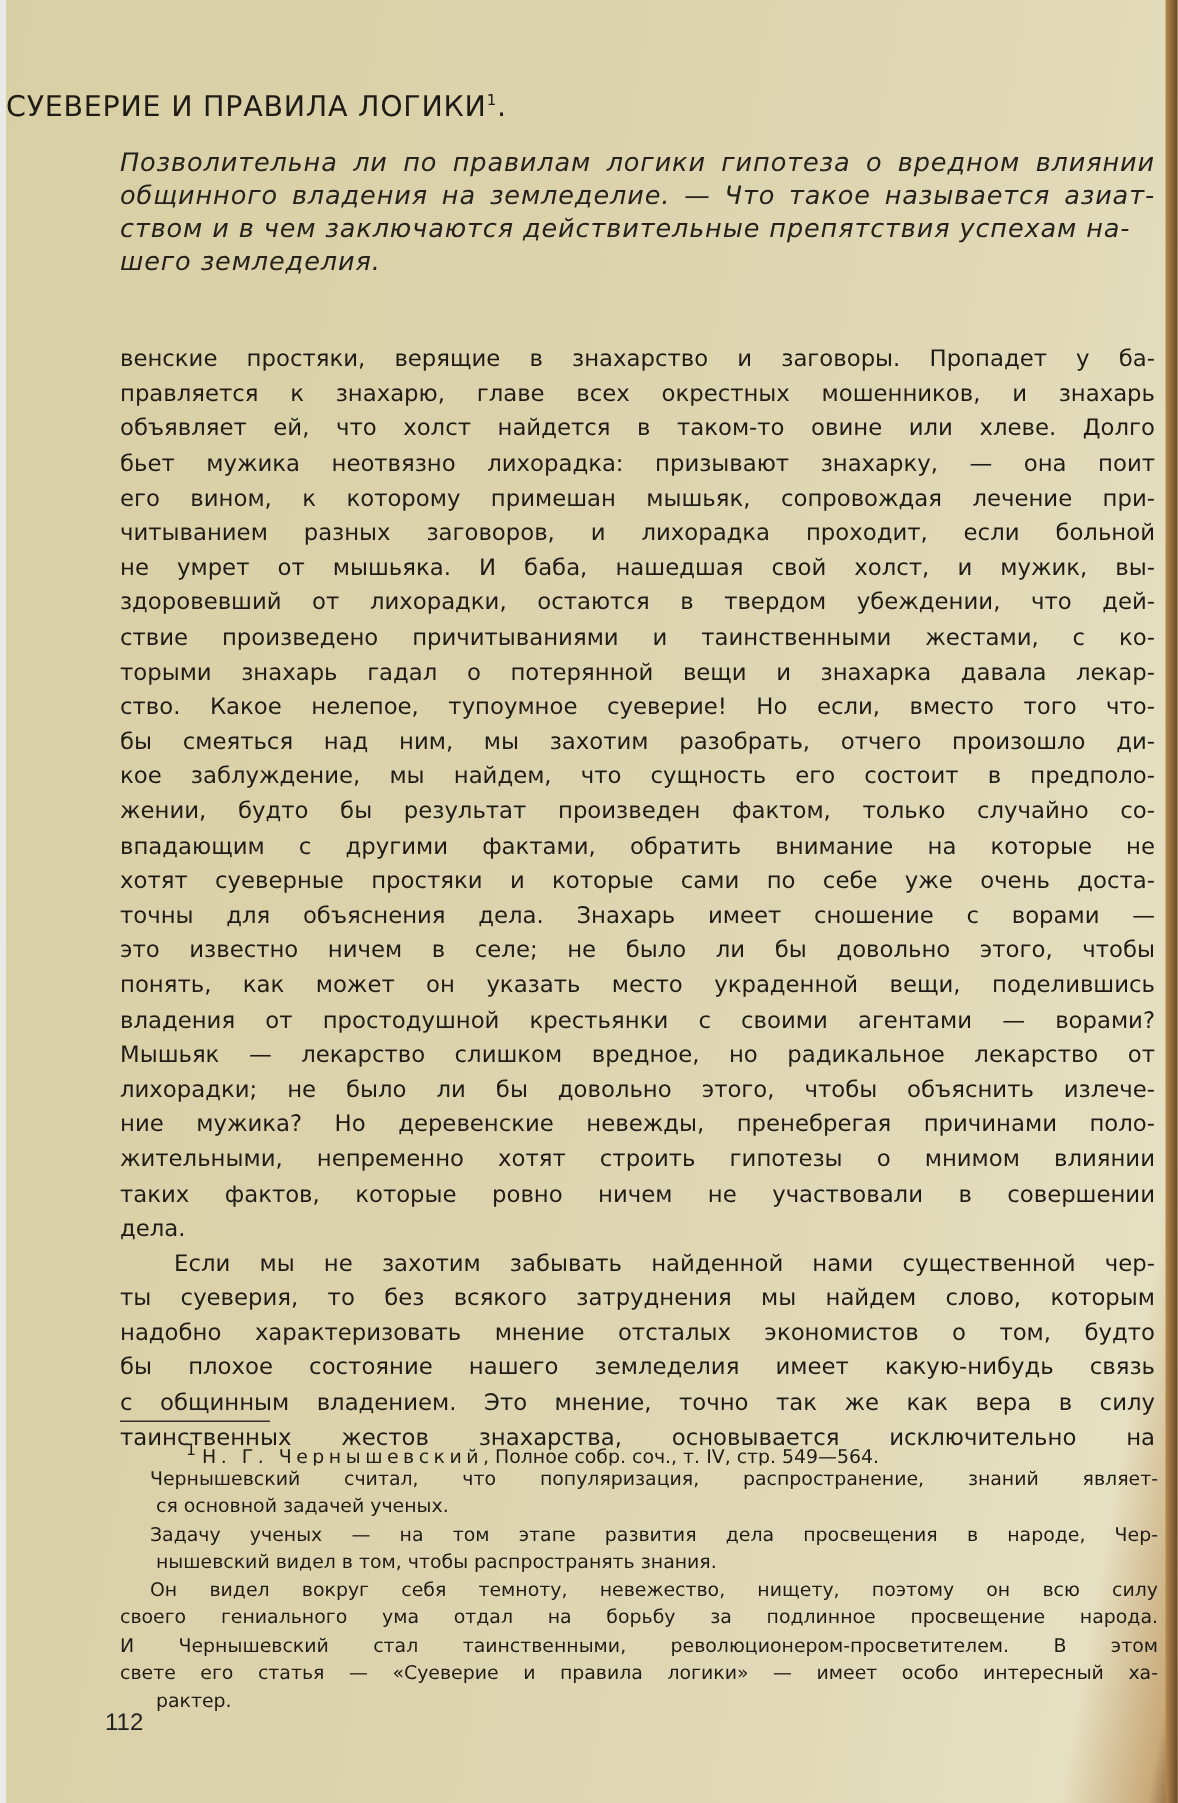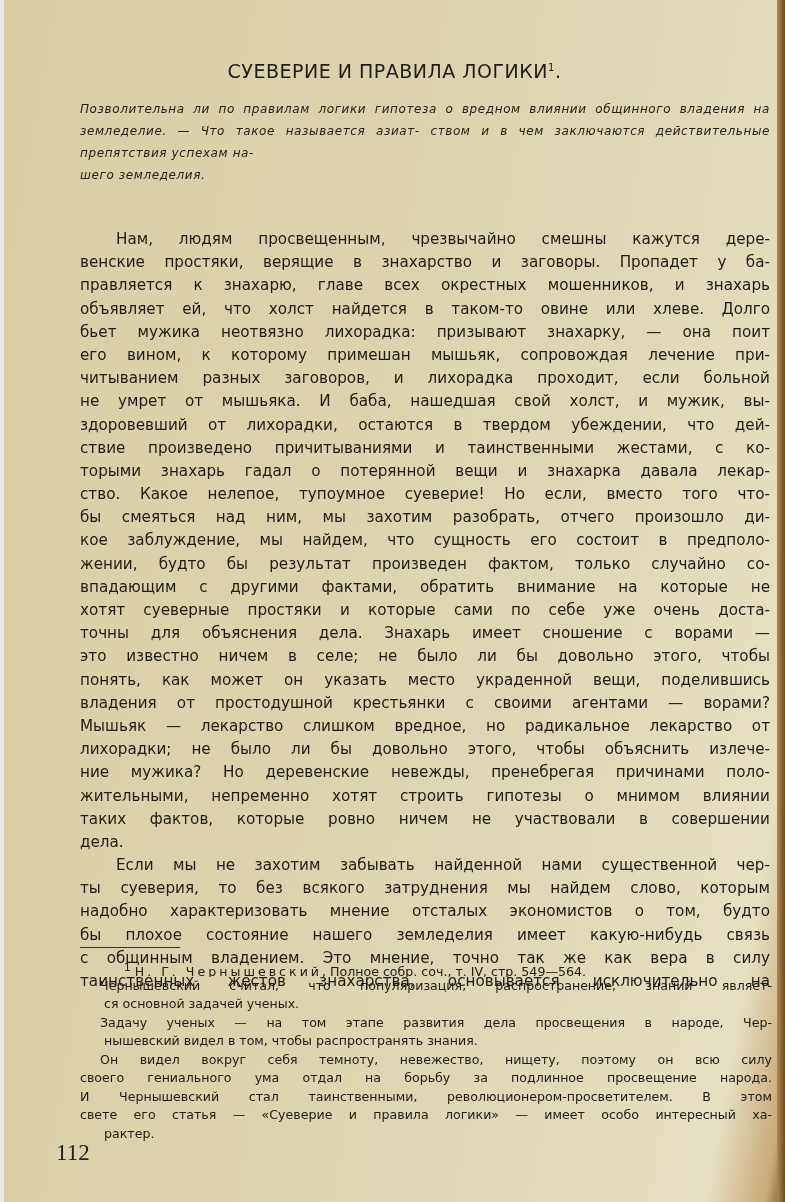--- a/index.html
+++ b/index.html
@@ -11,29 +11,29 @@
     position: relative;
   }
   .page {
     position: absolute; left: 4px; top: 0; width: 781px; height: 1202px;
     background: linear-gradient(100deg, #d9cfa4 0%, #dcd3ad 40%, #e0d8b6 70%, #e6e0c2 92%, #c9a978 98%, #7a5a32 100%);
   }
   .left-edge { position: absolute; left: 0; top: 0; width: 4px; height: 1202px; background: #e9e9e6; }
   .right-edge { position: absolute; right: 0; top: 0; width: 8px; height: 1202px;
     background: linear-gradient(90deg, #b48a50, #6b4a25); }
   .title {
-    position: absolute; left: 0; right: 0; top: 60px; text-align: center;
+    position: absolute; left: 0; right: 0; top: 60px; 
     font-family: "DejaVu Sans", "Liberation Sans", sans-serif;
     font-size: 19px; letter-spacing: 0.5px; color: #1f1c16;
   }
   .title sup { font-size: 10px; }
   .abstract {
     position: absolute; left: 76px; width: 690px; top: 98px;
     font-family: "DejaVu Sans", "Liberation Sans", sans-serif;
-    font-style: italic; font-size: 12px; line-height: 22px;
+    font-style: italic; font-size: 17px; line-height: 22px;
     text-align: justify; letter-spacing: 0.6px; color: #25221b;
   }
   .abstract .last { text-align: left; display: block; }
   .body {
     position: absolute; left: 76px; width: 690px; top: 228px;
     font-family: "DejaVu Sans", "Liberation Sans", sans-serif;
     font-size: 15.2px; line-height: 23.2px; color: #1f1c16;
   }
   .body .line { display: block; text-align: justify; text-align-last: justify; white-space: nowrap; overflow: hidden; height: 23.2px; }
   .body .line.end { text-align-last: left; }
@@ -42,42 +42,41 @@
   .notes {
     position: absolute; left: 76px; width: 692px; top: 958px;
     font-family: "DejaVu Sans", "Liberation Sans", sans-serif;
     font-size: 12.6px; line-height: 18.5px; color: #1f1c16;
   }
   .notes .line { display: block; white-space: nowrap; overflow: hidden; height: 18.5px; text-align: justify; text-align-last: justify; }
   .notes .line.end { text-align-last: left; margin-left: 24px; }
   .notes .line.indent { padding-left: 20px; }
   .notes .spaced { letter-spacing: 3px; }
   .pagenum {
-    position: absolute; left: 52px; top: 1140px;
-    font-family: Liberation Serif, serif; font-size: 23px; color: #222;
+    position: absolute; left: 66px; top: 1140px;
+    font-family: Liberation Sans, sans-serif; font-size: 16px; color: #222;
   }
 </style>
 </head>
 <body>
 
 <div class="left-edge"></div>
 <div class="page">
   <div class="right-edge"></div>
 
   <div class="title"><span>СУЕВЕРИЕ И ПРАВИЛА ЛОГИКИ</span><sup>1</sup><span>.</span></div>
 
   <div class="abstract">
     <span>Позволительна ли по правилам логики гипотеза о вредном влиянии</span>
     <span>общинного владения на земледелие. — Что такое называется азиат-</span>
     <span>ством и в чем заключаются действительные препятствия успехам на-</span>
     <span class="last">шего земледелия.</span>
   </div>
 
   <div class="body">
-    <span class="line indent">Нам, людям просвещенным, чрезвычайно смешны кажутся дере-</span>
     <span class="line">венские простяки, верящие в знахарство и заговоры. Пропадет у ба-</span>
     <span class="line">правляется к знахарю, главе всех окрестных мошенников, и знахарь</span>
     <span class="line">объявляет ей, что холст найдется в таком-то овине или хлеве. Долго</span>
     <span class="line">бьет мужика неотвязно лихорадка: призывают знахарку, — она поит</span>
     <span class="line">его вином, к которому примешан мышьяк, сопровождая лечение при-</span>
     <span class="line">читыванием разных заговоров, и лихорадка проходит, если больной</span>
     <span class="line">не умрет от мышьяка. И баба, нашедшая свой холст, и мужик, вы-</span>
     <span class="line">здоровевший от лихорадки, остаются в твердом убеждении, что дей-</span>
     <span class="line">ствие произведено причитываниями и таинственными жестами, с ко-</span>
     <span class="line">торыми знахарь гадал о потерянной вещи и знахарка давала лекар-</span>

